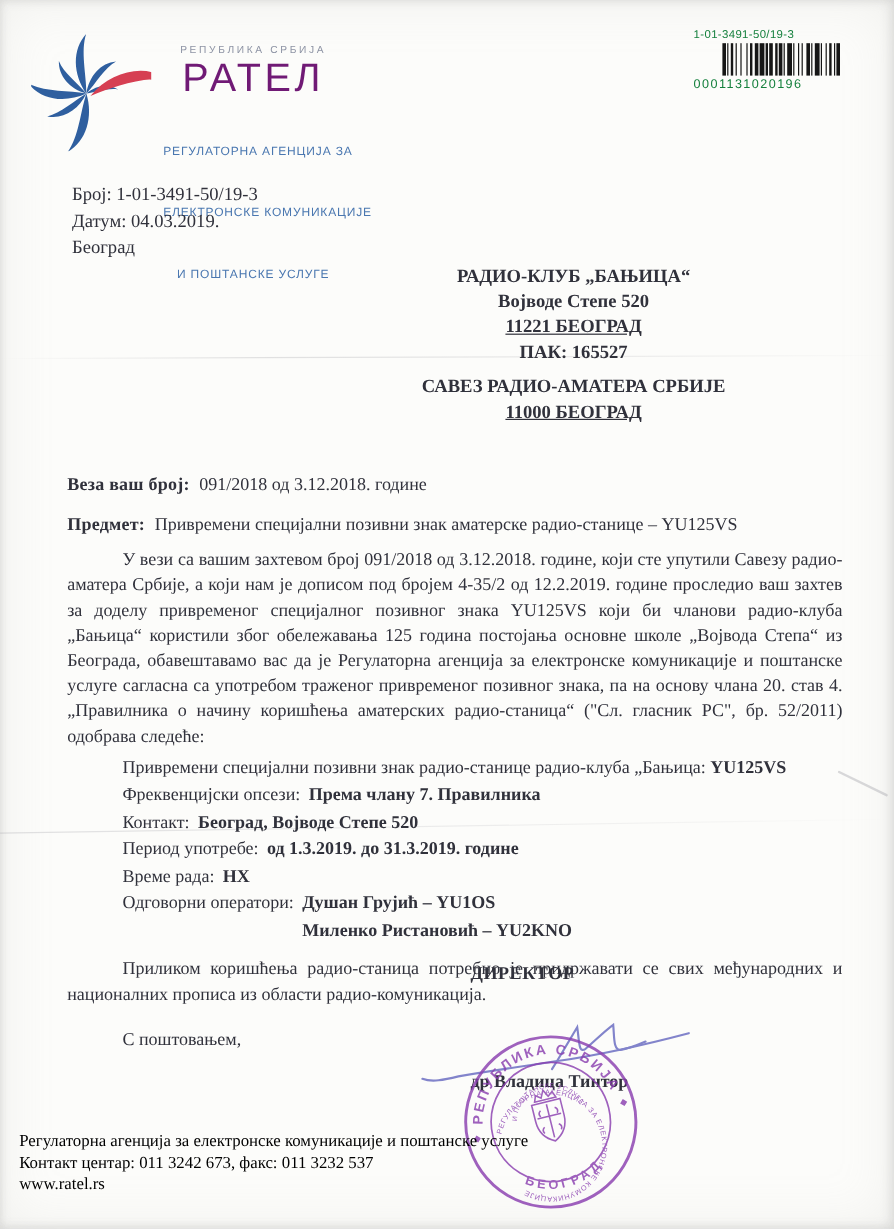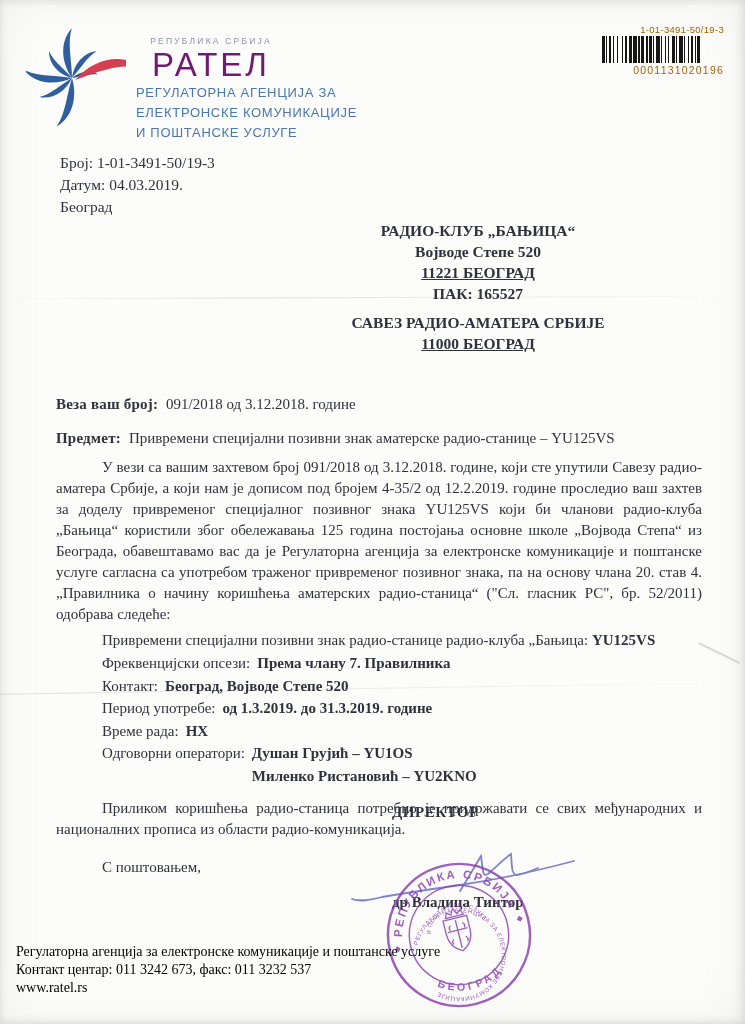--- a/index.html
+++ b/index.html
@@ -19,24 +19,24 @@
   .crease1 { top:297; top:297px; background:linear-gradient(90deg, rgba(160,160,165,0), rgba(160,160,165,.30) 30%, rgba(160,160,165,.18) 70%, rgba(160,160,165,0)); transform:rotate(-.2deg); }
   .crease2 { top:688px; background:linear-gradient(90deg, rgba(150,150,158,.28), rgba(150,150,158,.14) 60%, rgba(150,150,158,0)); transform:rotate(-.9deg); }
   .fold-mark { position:absolute; top:652px; left:696px; width:46px; height:2px; background:rgba(150,150,158,.35); transform:rotate(26deg); border-radius:2px; }
 
   
   .letterhead { position:absolute; top:26px; left:26px; display:flex; align-items:flex-start; }
   .logo-svg { width:100px; height:100px; }
   .lh-text { margin-left:10px; margin-top:10px; width:150px; text-align:center; font-family:"Liberation Sans", sans-serif; }
   .lh-country { font-size:8.5px; letter-spacing:2.2px; color:#8d93a4; white-space:nowrap; }
   .lh-acronym { font-size:33px; font-weight:400; letter-spacing:3px; color:#701a75; line-height:1.05; margin-top:2px; }
-  .lh-sub { font-size:13px; letter-spacing:.7px; color:#4a77b0; line-height:1.55; white-space:nowrap; }
-
-  
-  .barcode { position:absolute; top:24px; left:578px; width:146px; text-align:right; font-family:"Liberation Sans", sans-serif; color:#a16207; }
+  .lh-sub { font-size:10px; letter-spacing:.7px; color:#4a77b0; line-height:1.55; white-space:nowrap;margin-top:36px; }
+
+  
+  .barcode { position:absolute; top:24px; left:578px; width:146px; text-align:left; font-family:"Liberation Sans", sans-serif; color:#15803d; }
   .bc-top { font-size:9.5px; letter-spacing:.3px; }
   .bc-bars { height:27px; margin:1px auto 1px; display:flex; align-items:stretch; justify-content:center; }
   .bc-bars i { display:block; background:#161616; }
   .bc-bars s { display:block; background:transparent; }
   .bc-num { font-size:10.5px; letter-spacing:1.2px; }
 
   
   .refblock { position:absolute; top:152px; left:60px; font-size:15.5px; line-height:22px; }
 
   

